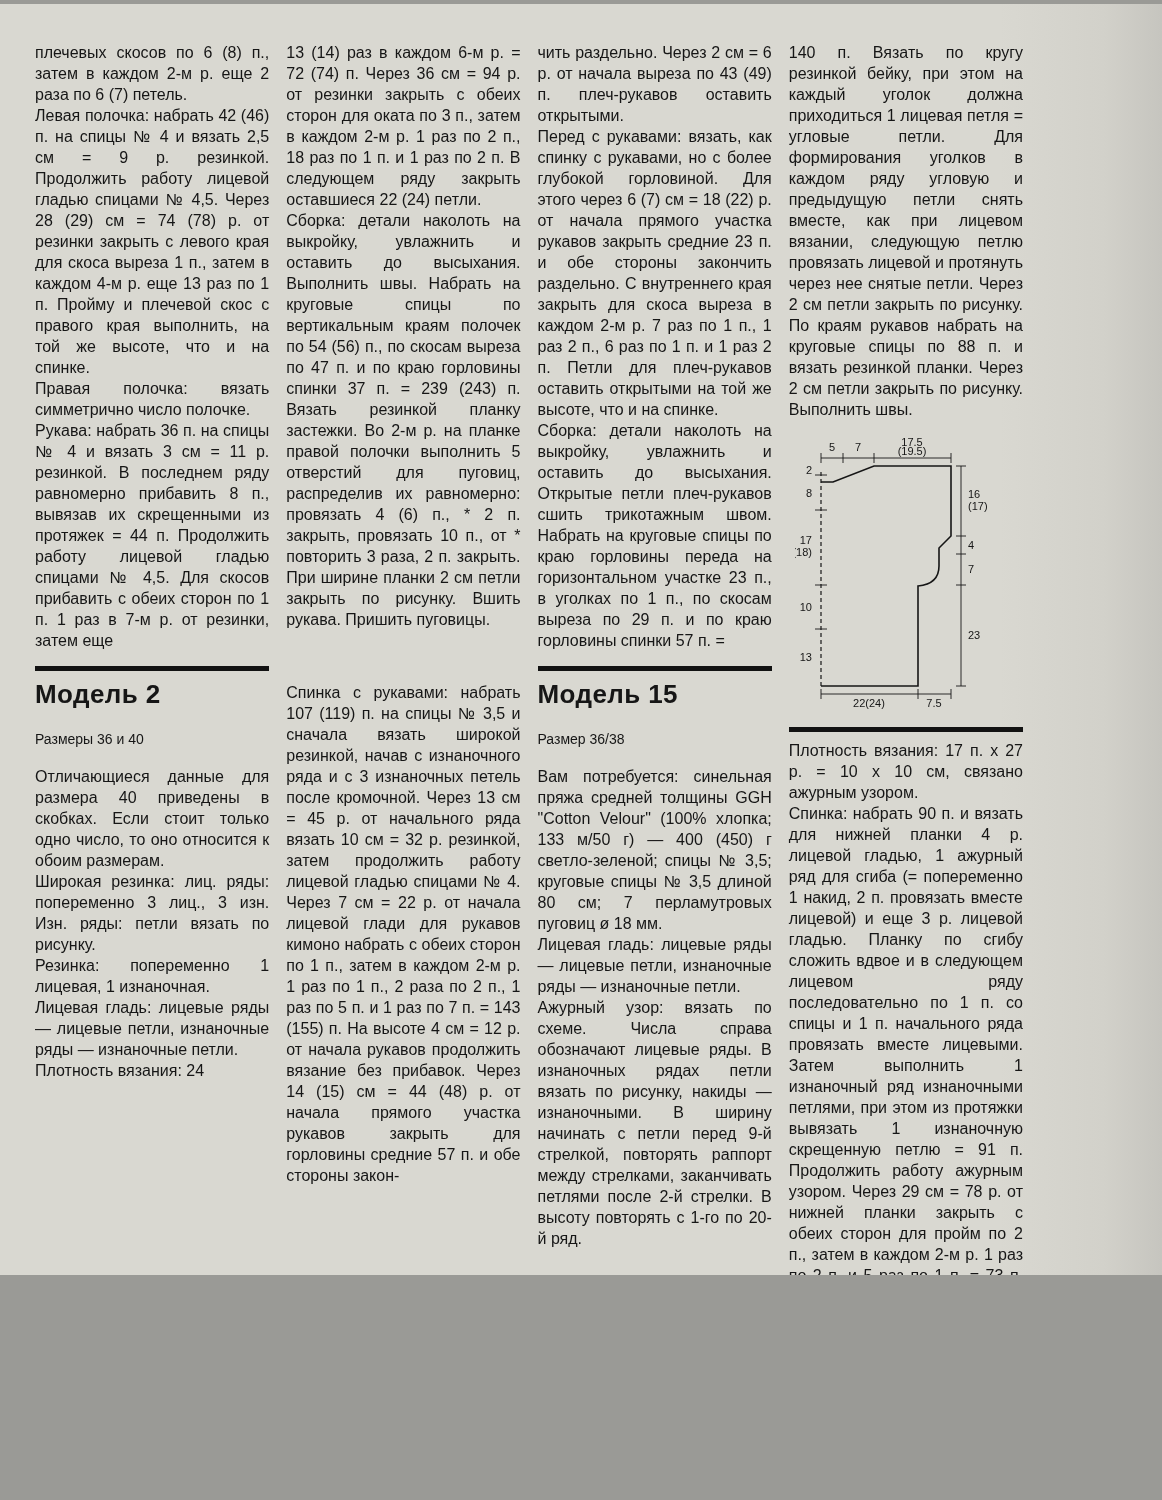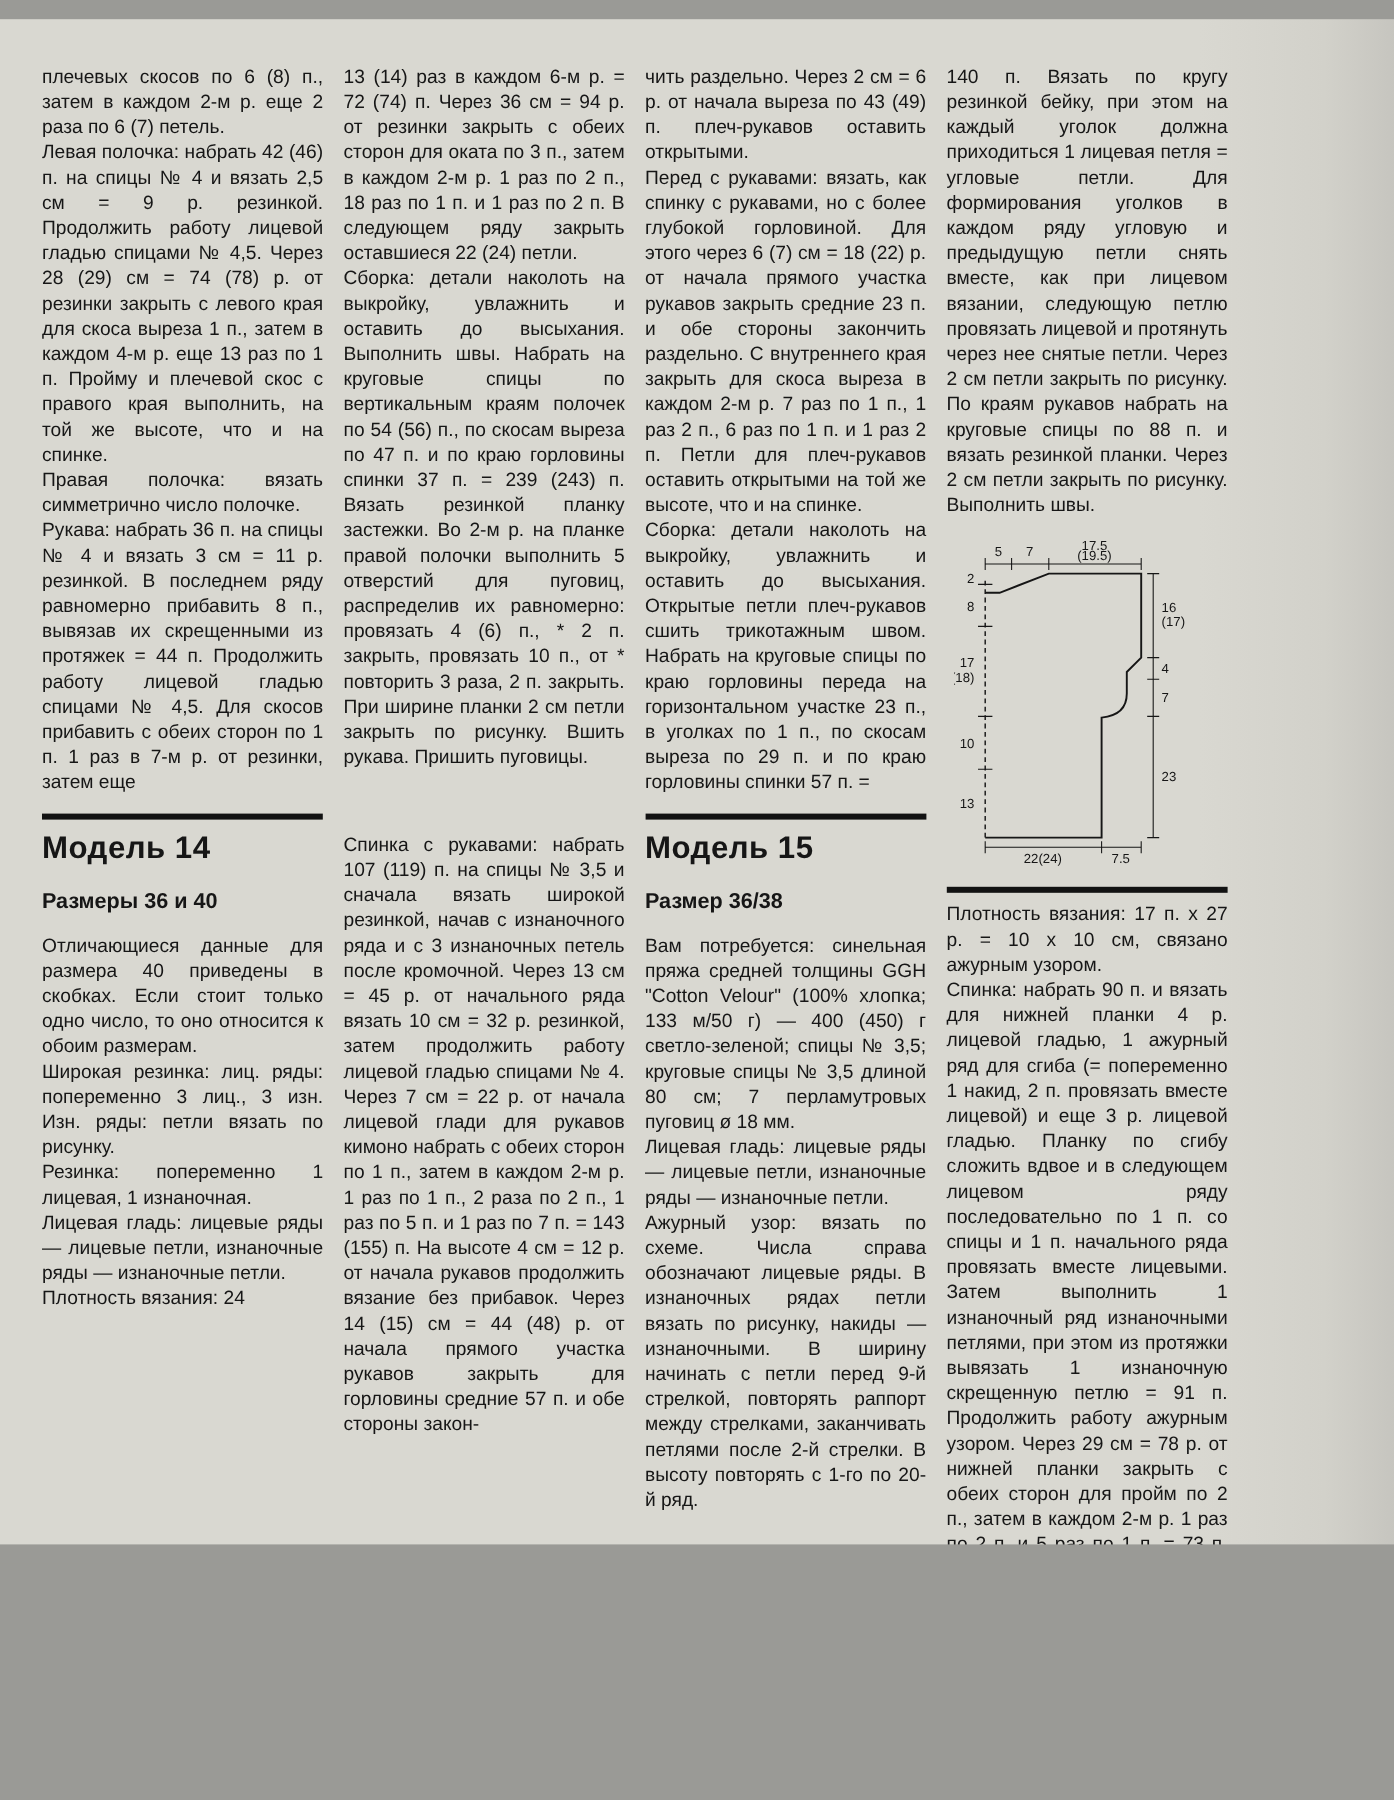--- a/index.html
+++ b/index.html
@@ -1,35 +1,35 @@
 <!DOCTYPE html>
 <html><head>
 <meta charset="utf-8">
 <style>
   * { margin:0; padding:0; box-sizing:border-box; }
   html,body { background:#9a9a96; }
   .page {
     position:relative;
     width:1162px; height:1271px;
-    margin:16px auto;
+    margin:4px auto;
     background:linear-gradient(90deg,#d9d8d1 0%,#d9d8d1 86%,#d2d1ca 95%,#c6c5bf 100%);
     font-family:"Liberation Sans", sans-serif;
     color:#161616;
     overflow:hidden;
   }
   .columns {
     position:absolute; left:35px; top:38px; width:988px;
     display:grid; grid-template-columns:repeat(4,1fr); column-gap:17px;
   }
   .col { font-size:16px; line-height:21px; text-align:justify; }
   .flow p.para { margin:0; }
   .b { font-weight:normal; }
   .rule { height:5px; background:#121212; margin:15px 0 8px 0; }
   .model-title { font-size:26px; font-weight:bold; letter-spacing:.4px; margin:4px 0 0 0; line-height:30px; }
-  .model-sub { font-size:18px; font-weight:bold; margin:20px 0 17px 0; line-height:20px; }
+  .model-sub { font-size:14px; font-weight:normal; margin:20px 0 17px 0; line-height:20px; }
   .spacer { height:52px; }
   .diagram { display:block; margin:14px auto 4px auto; }
   .diagram text { font-family:"Liberation Sans", sans-serif; fill:#161616; font-size:11px; }
   .diagram .outline { fill:none; stroke:#161616; stroke-width:1.6; }
   .diagram .centerline { fill:none; stroke:#161616; stroke-width:1.2; stroke-dasharray:4 3; }
   .diagram .measure { fill:none; stroke:#161616; stroke-width:0.9; }
   .footer {
     position:absolute; top:1420px; right:152px;
     font-size:16.5px; font-weight:bold; letter-spacing:.2px;text-align:right;
   }
@@ -41,21 +41,21 @@
   <div class="columns">
 
     <div class="col">
       <div class="flow">
           <p class="para"><span>плечевых скосов по 6 (8) п., затем в каждом 2-м р. еще 2 раза по 6 (7) петель.</span></p>
           <p class="para"><span class="b">Левая полочка:</span><span> набрать 42 (46) п. на спицы № 4 и вязать 2,5 см = 9 р. резинкой. Продолжить работу лицевой гладью спицами № 4,5. Через 28 (29) см = 74 (78) р. от резинки закрыть с левого края для скоса выреза 1 п., затем в каждом 4-м р. еще 13 раз по 1 п. Пройму и плечевой скос с правого края выполнить, на той же высоте, что и на спинке.</span></p>
           <p class="para"><span class="b">Правая полочка:</span><span> вязать симметрично число полочке.</span></p>
           <p class="para"><span class="b">Рукава:</span><span> набрать 36 п. на спицы № 4 и вязать 3 см = 11 р. резинкой. В последнем ряду равномерно прибавить 8 п., вывязав их скрещенными из протяжек = 44 п. Продолжить работу лицевой гладью спицами № 4,5. Для скосов прибавить с обеих сторон по 1 п. 1 раз в 7-м р. от резинки, затем еще</span></p>
         </div>
       <div class="rule"></div>
-      <h1 class="model-title">Модель 14</h1>
+      <h1 class="model-title">Модель 2</h1>
       <h2 class="model-sub">Размеры 36 и 40</h2>
       <div class="flow">
           <p class="para"><span>Отличающиеся данные для размера 40 приведены в скобках. Если стоит только одно число, то оно относится к обоим размерам.</span></p>
           <p class="para"><span class="b">Широкая резинка: лиц. ряды:</span><span> попеременно 3 лиц., 3 изн. </span><span class="b">Изн. ряды:</span><span> петли вязать по рисунку.</span></p>
           <p class="para"><span class="b">Резинка:</span><span> попеременно 1 лицевая, 1 изнаночная.</span></p>
           <p class="para"><span class="b">Лицевая гладь:</span><span> лицевые ряды — лицевые петли, изнаночные ряды — изнаночные петли.</span></p>
           <p class="para"><span class="b">Плотность вязания:</span><span> 24</span></p>
         </div>
     </div>
 

